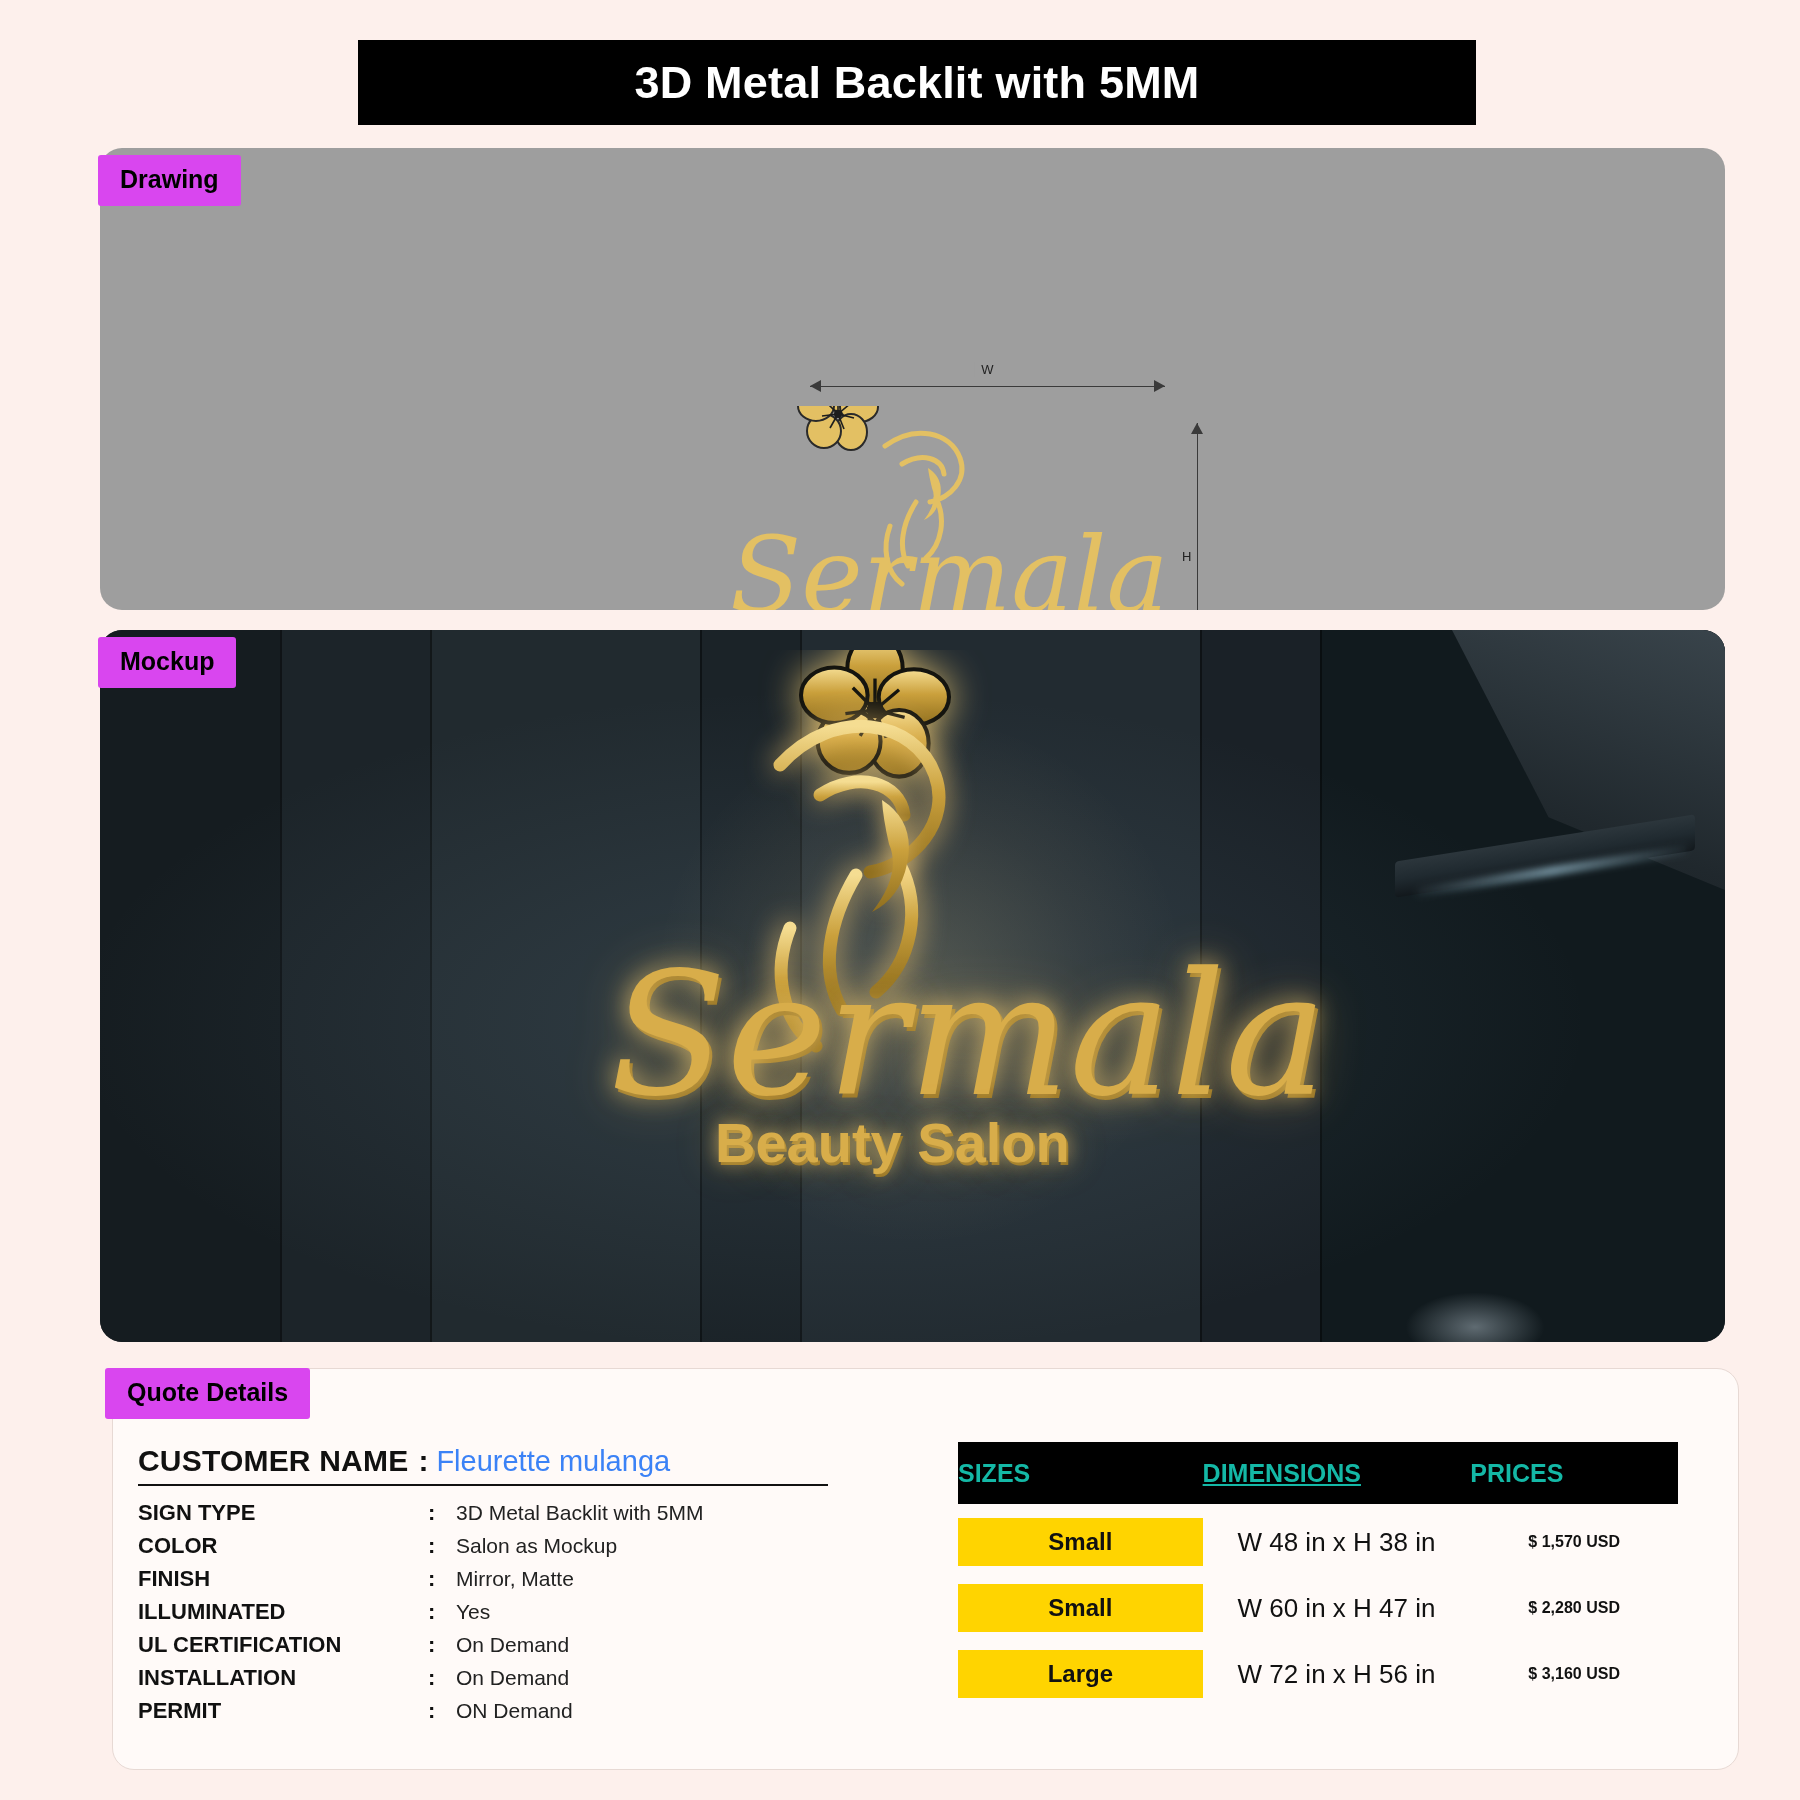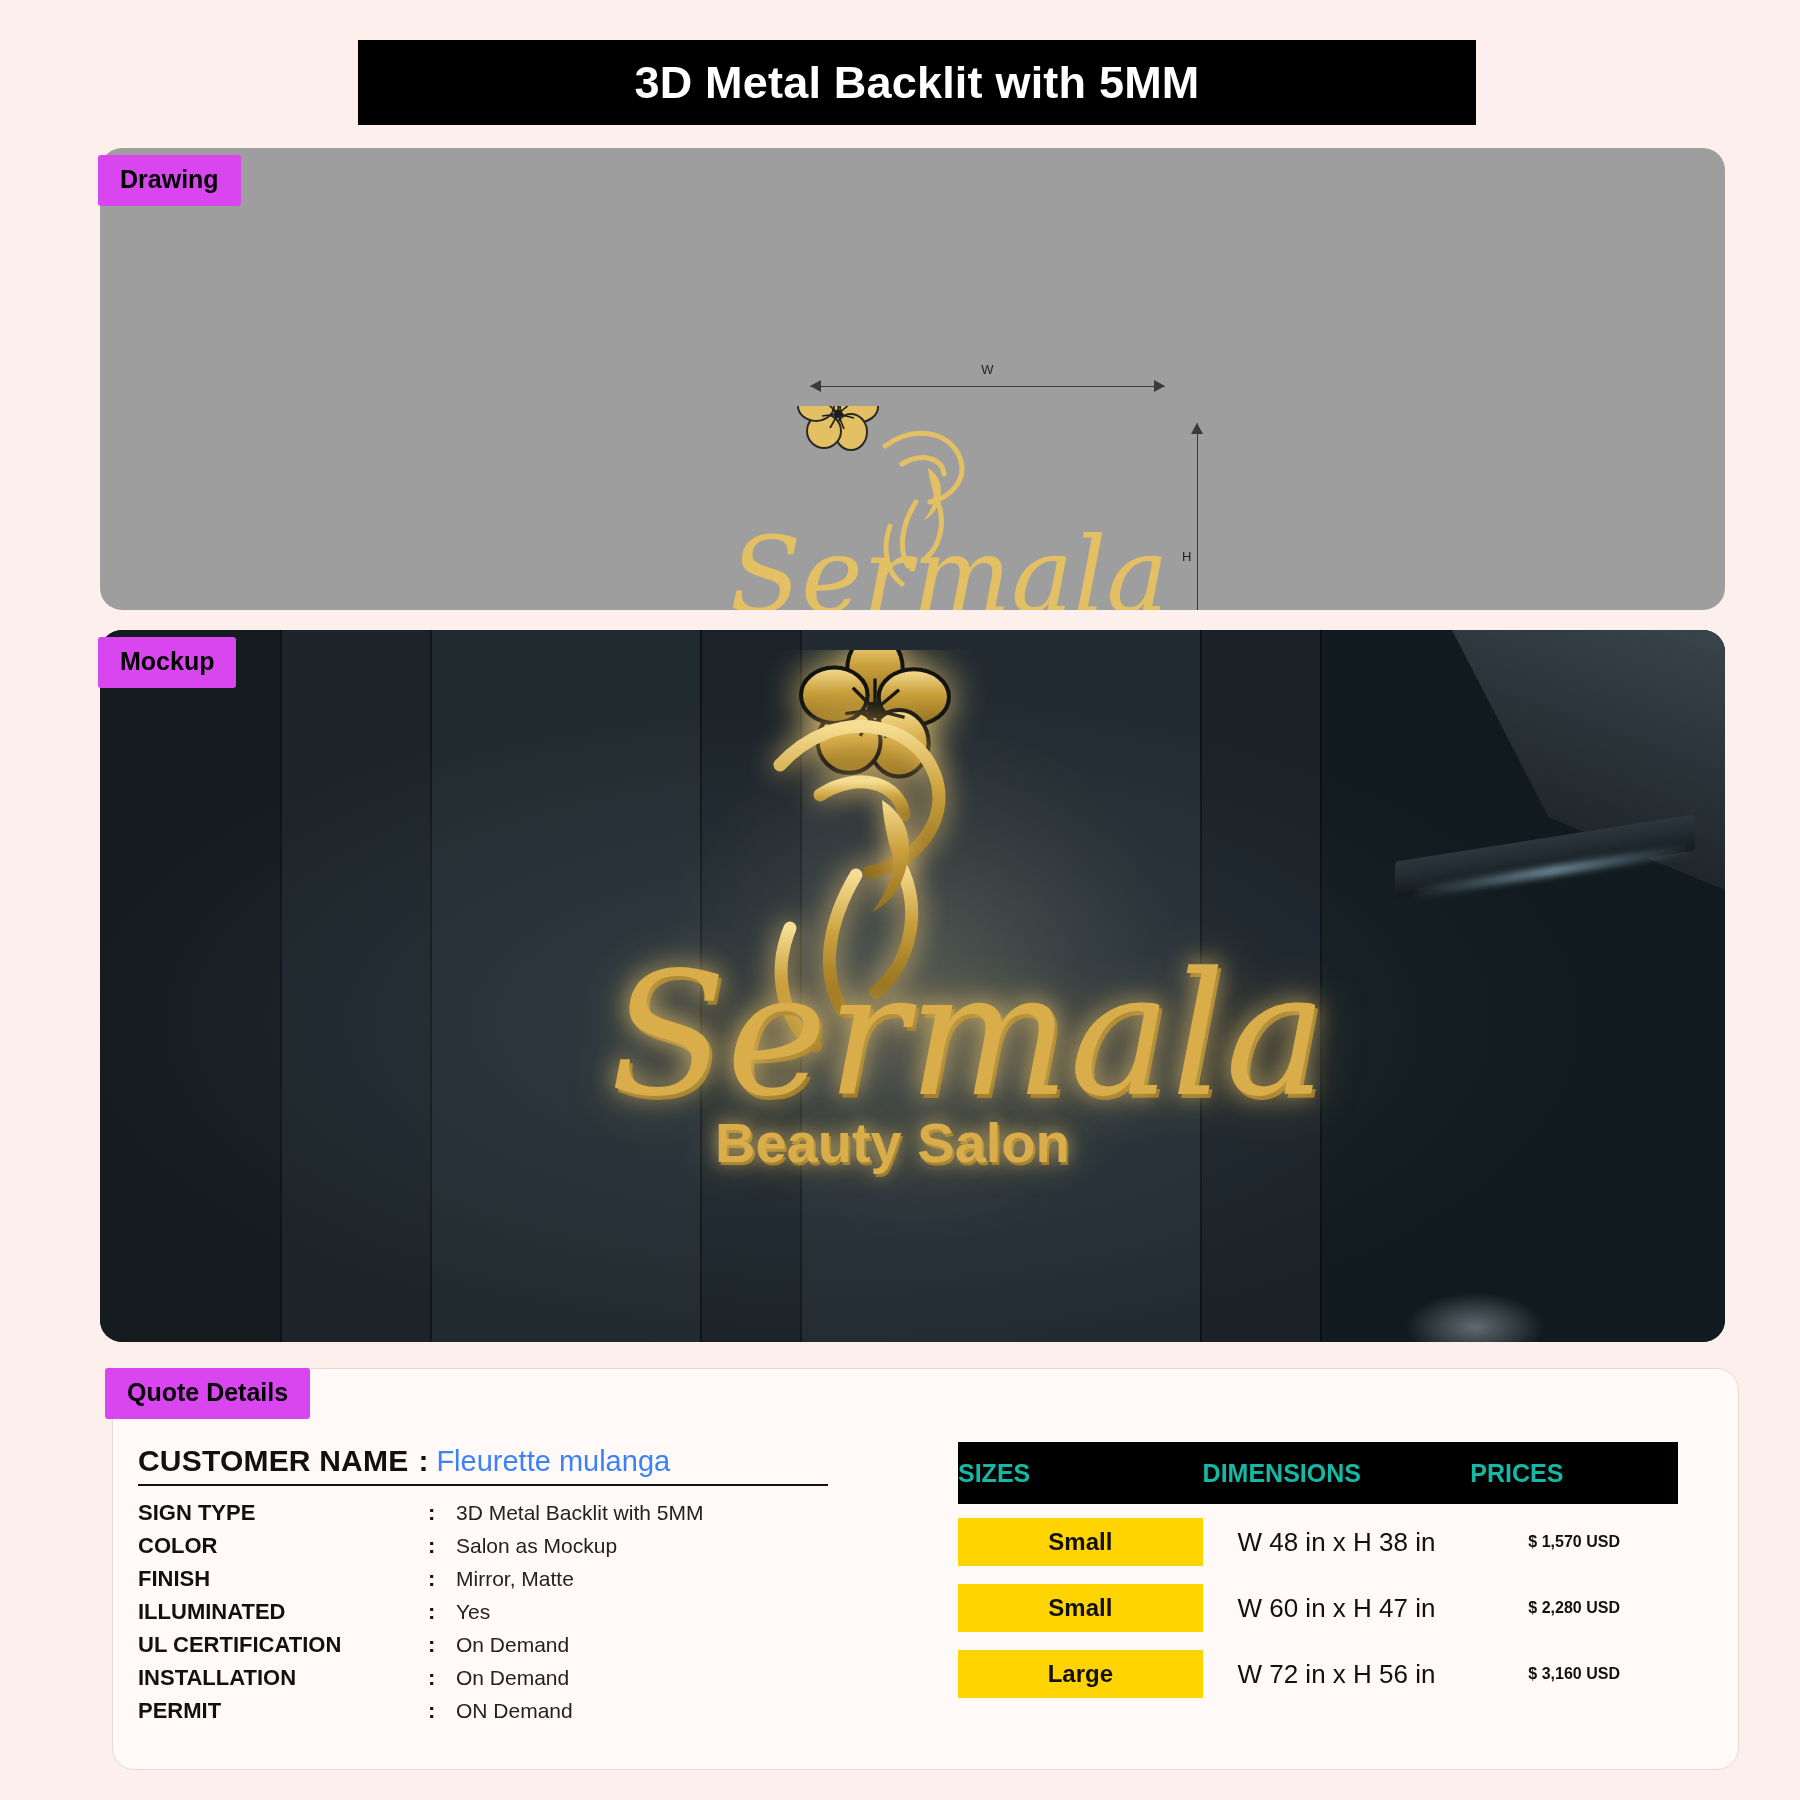--- a/index.html
+++ b/index.html
@@ -340,21 +340,21 @@
     height: 62px;
     align-items: center;
   }
   .pt-head div {
     color: #14b8a6;
     font-size: 25px;
     font-weight: bold;
     text-align: left;
   }
   .pt-c1 { width: 265px; }
-  .pt-c2 { width: 290px; }
+  .pt-c2 { width: 290px; text-decoration: underline; }
   .pt-c3 { width: 225px; }
   .pt-row {
     display: flex;
     align-items: center;
     height: 56px;
     margin-top: 10px;
   }
   .pt-size {
     width: 265px;
     background: #ffd400;

